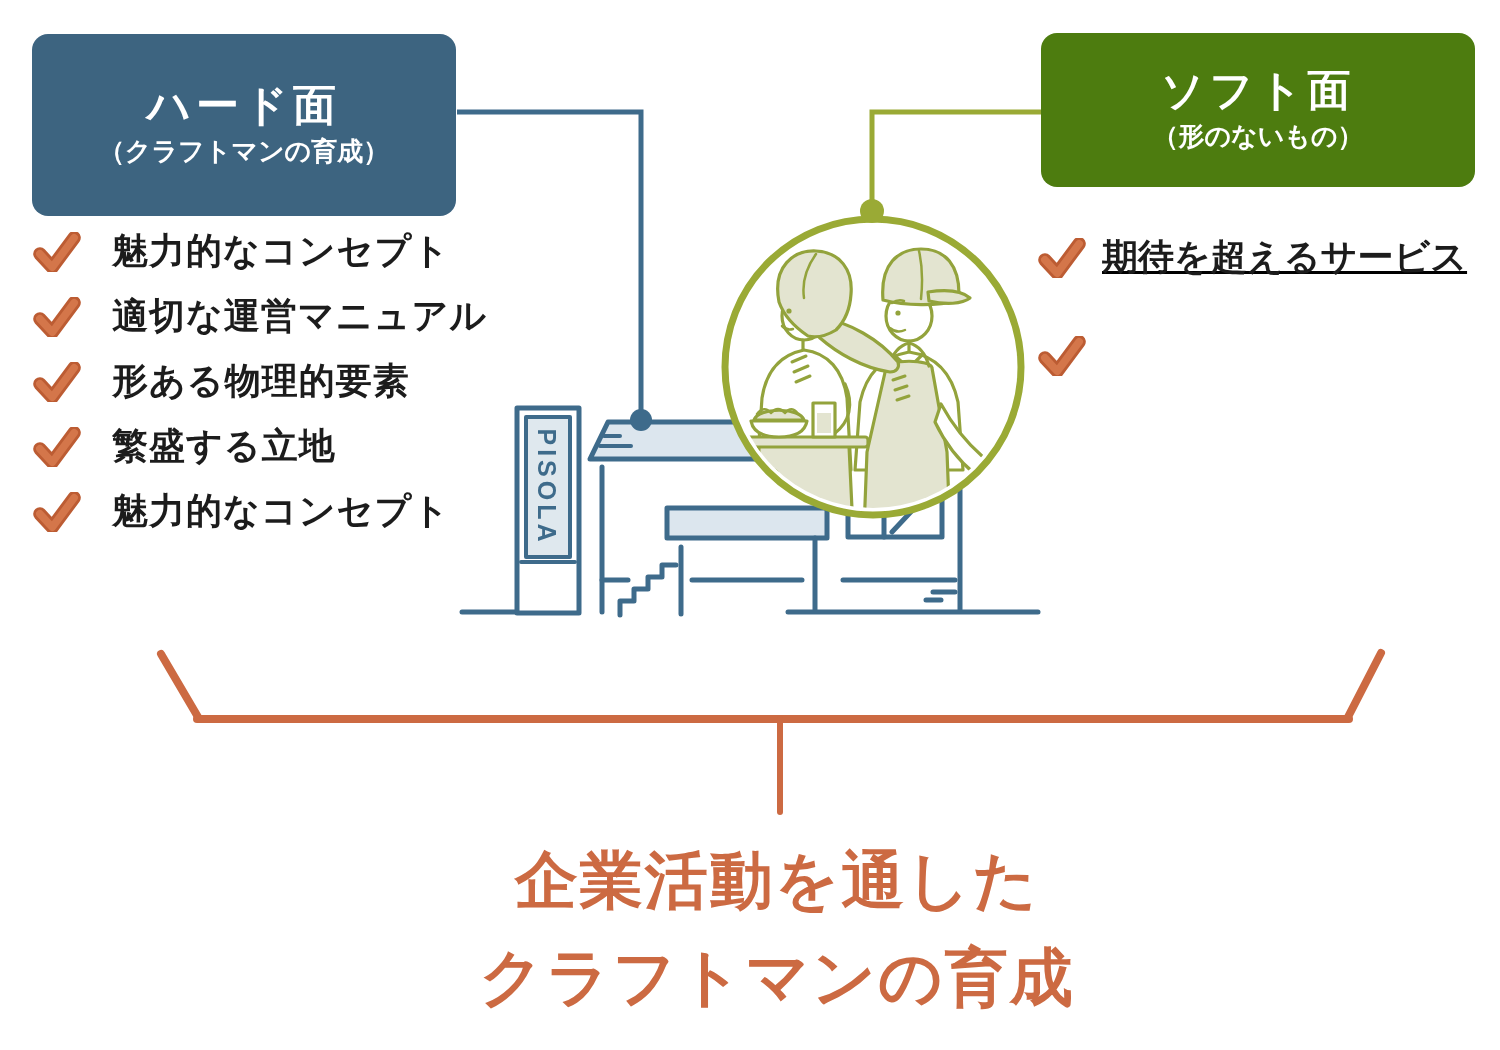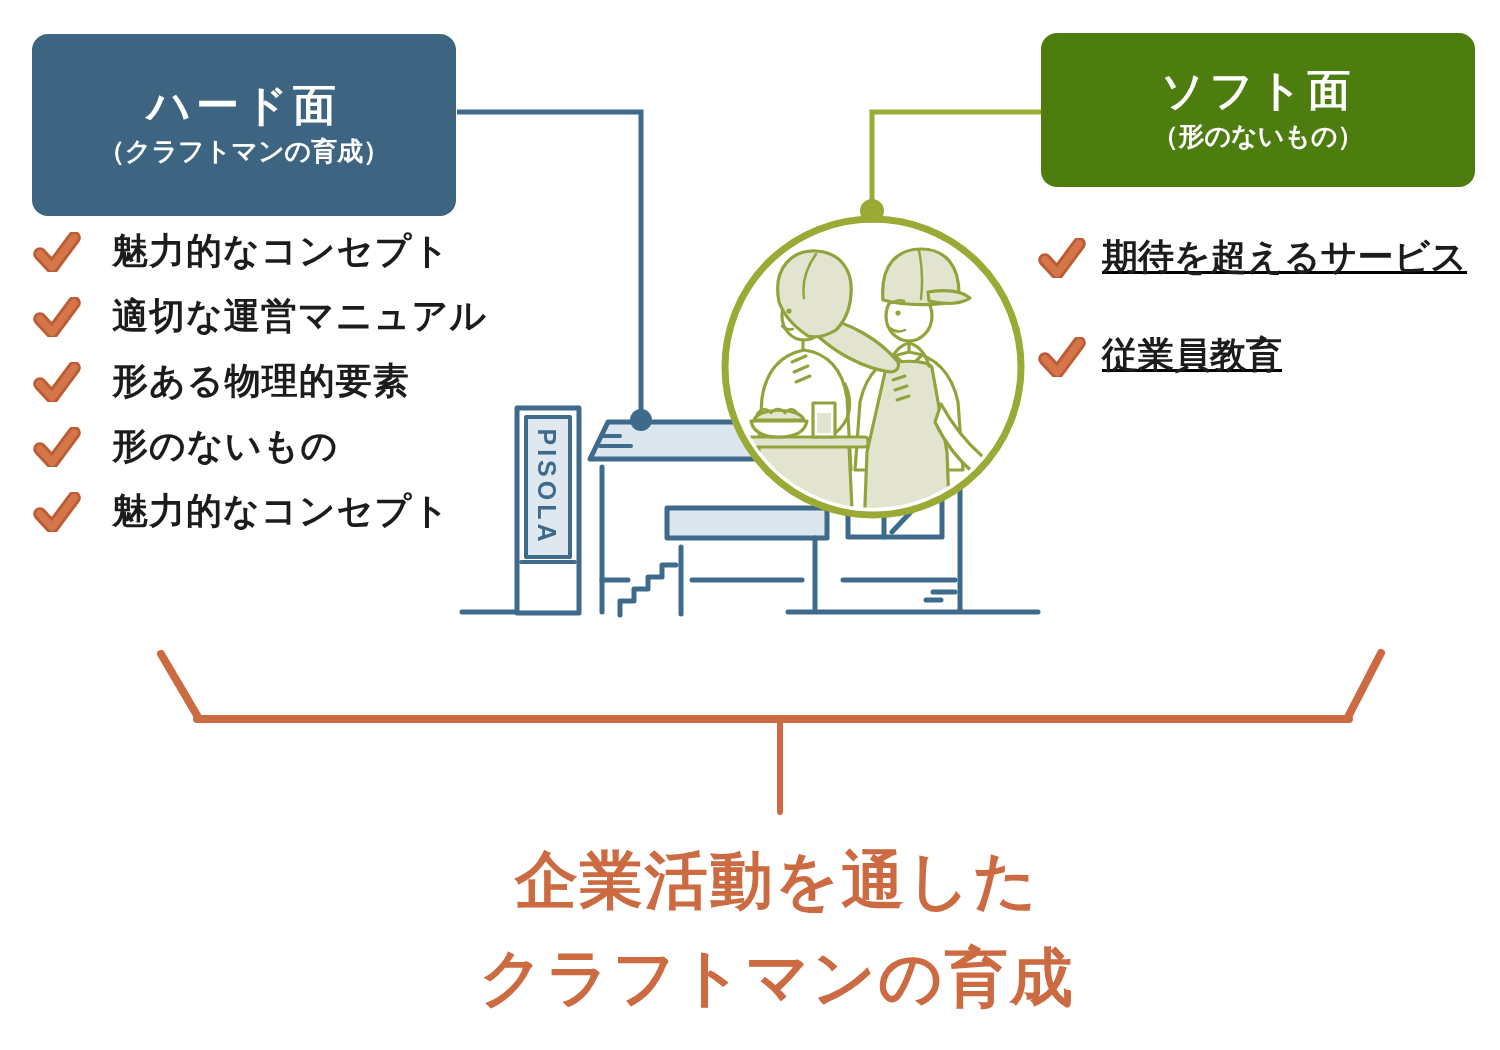--- a/index.html
+++ b/index.html
@@ -164,21 +164,21 @@
           <path d="M6 23 L19 37 L42 6" stroke="#bc5c33" stroke-width="14" fill="none" stroke-linecap="round" stroke-linejoin="round"></path>
           <path d="M6 23 L19 37 L42 6" stroke="#d4764a" stroke-width="8" fill="none" stroke-linecap="round" stroke-linejoin="round"></path>
         </svg>
       <span class="item-label">形ある物理的要素</span>
     </li>
     <li>
       <svg class="check-icon" viewBox="0 0 48 42">
           <path d="M6 23 L19 37 L42 6" stroke="#bc5c33" stroke-width="14" fill="none" stroke-linecap="round" stroke-linejoin="round"></path>
           <path d="M6 23 L19 37 L42 6" stroke="#d4764a" stroke-width="8" fill="none" stroke-linecap="round" stroke-linejoin="round"></path>
         </svg>
-      <span class="item-label">形のないもの</span>
+      <span class="item-label">繁盛する立地</span>
     </li>
     <li>
       <svg class="check-icon" viewBox="0 0 48 42">
           <path d="M6 23 L19 37 L42 6" stroke="#bc5c33" stroke-width="14" fill="none" stroke-linecap="round" stroke-linejoin="round"></path>
           <path d="M6 23 L19 37 L42 6" stroke="#d4764a" stroke-width="8" fill="none" stroke-linecap="round" stroke-linejoin="round"></path>
         </svg>
       <span class="item-label">魅力的なコンセプト</span>
     </li>
   </ul>
 
@@ -190,21 +190,20 @@
         </svg>
       <div>
         <div class="main">期待を超えるサービス</div>
       </div>
     </div>
     <div class="row row2">
       <svg class="check-icon" viewBox="0 0 48 42">
           <path d="M6 23 L19 37 L42 6" stroke="#bc5c33" stroke-width="14" fill="none" stroke-linecap="round" stroke-linejoin="round"></path>
           <path d="M6 23 L19 37 L42 6" stroke="#d4764a" stroke-width="8" fill="none" stroke-linecap="round" stroke-linejoin="round"></path>
         </svg>
-      <div class="main">従業員教育</div>
     </div>
   </div>
 
   <div class="conclusion">
     <div>企業活動を通した</div>
     <div>クラフトマンの育成</div>
   </div>
 
 </div>
 

